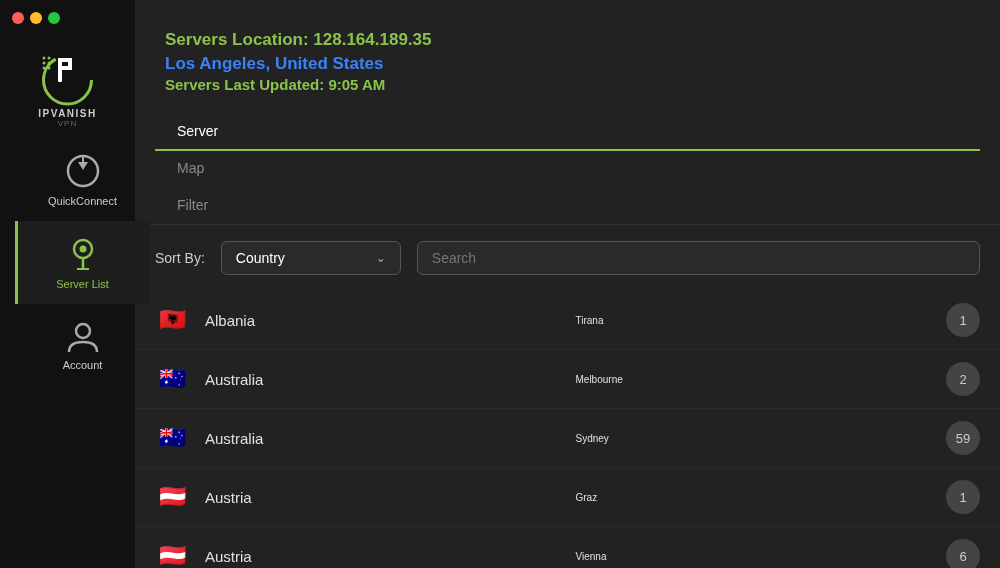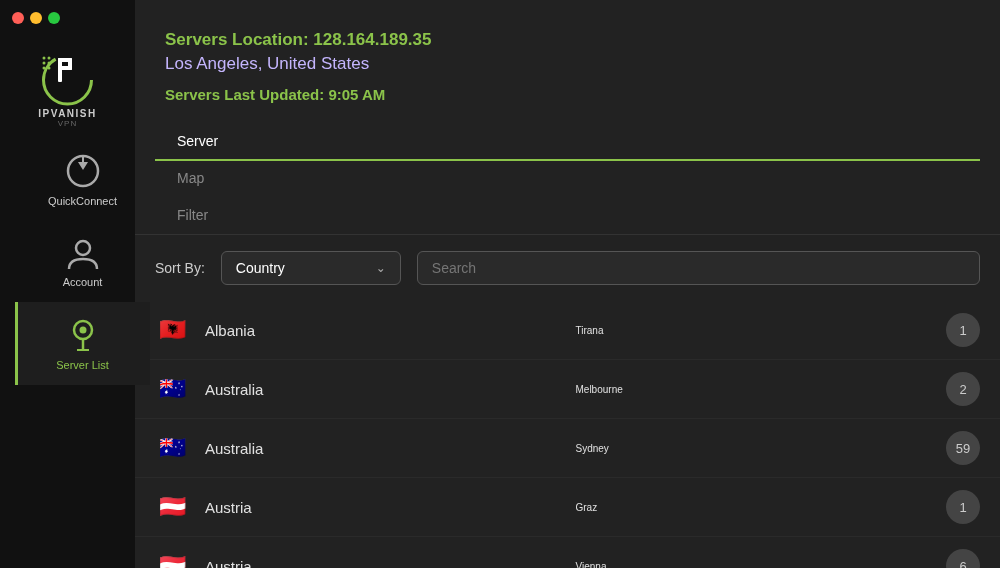--- a/index.html
+++ b/index.html
@@ -107,23 +107,23 @@
 
     .visible-location {
       font-size: 17px;
       font-weight: 700;
       color: #8bc34a;
       margin-bottom: 4px;
     }
 
     .location-city {
       font-size: 17px;
-      font-weight: 400;
-      color: #c4b5fd;
-      margin-bottom: 12px;
+      font-weight: 700;
+      color: #3b82f6;
+      margin-bottom: 2px;
     }
 
     .servers-updated {
       font-size: 15px;
       font-weight: 600;
       color: #8bc34a;
     }
 
     
     .tabs-row {
@@ -277,38 +277,38 @@
 
     <div class="nav-item">
       <svg width="38" height="38" viewBox="0 0 38 38">
         <circle cx="19" cy="19" r="15" fill="none" stroke="#aaaaaa" stroke-width="2.5"></circle>
         <line x1="19" y1="4" x2="19" y2="11" stroke="#aaaaaa" stroke-width="2"></line>
         <polygon points="14,10 24,10 19,18" fill="#aaaaaa"></polygon>
       </svg>
       <span class="nav-item-label">QuickConnect</span>
     </div>
 
+    <div class="nav-item active">
+      <svg width="32" height="38" viewBox="0 0 32 38">
+
+        <ellipse cx="16" cy="14" rx="9" ry="9" fill="none" stroke="#8bc34a" stroke-width="2.5"></ellipse>
+        <circle cx="16" cy="14" r="3.5" fill="#8bc34a"></circle>
+        <line x1="16" y1="23" x2="16" y2="34" stroke="#8bc34a" stroke-width="2.5"></line>
+        <line x1="10" y1="34" x2="22" y2="34" stroke="#8bc34a" stroke-width="2"></line>
+      </svg>
+      <span class="nav-item-label">Server List</span>
+    </div>
+
     <div class="nav-item">
       <svg width="36" height="36" viewBox="0 0 36 36">
         <circle cx="18" cy="13" r="7" fill="none" stroke="#aaaaaa" stroke-width="2.5"></circle>
         <path d="M4 34 Q4 24 18 24 Q32 24 32 34" fill="none" stroke="#aaaaaa" stroke-width="2.5"></path>
       </svg>
       <span class="nav-item-label">Account</span>
     </div>
-
-    <div class="nav-item active">
-      <svg width="32" height="38" viewBox="0 0 32 38">
-
-        <ellipse cx="16" cy="14" rx="9" ry="9" fill="none" stroke="#8bc34a" stroke-width="2.5"></ellipse>
-        <circle cx="16" cy="14" r="3.5" fill="#8bc34a"></circle>
-        <line x1="16" y1="23" x2="16" y2="34" stroke="#8bc34a" stroke-width="2.5"></line>
-        <line x1="10" y1="34" x2="22" y2="34" stroke="#8bc34a" stroke-width="2"></line>
-      </svg>
-      <span class="nav-item-label">Server List</span>
-    </div>
   </div>
 </div>
 
 <div class="main-content">
   <div class="header-section">
     <div class="visible-location">Servers Location: 128.164.189.35</div>
     <div class="location-city">Los Angeles, United States</div>
     <div class="servers-updated">Servers Last Updated: 9:05 AM</div>
   </div>
 

